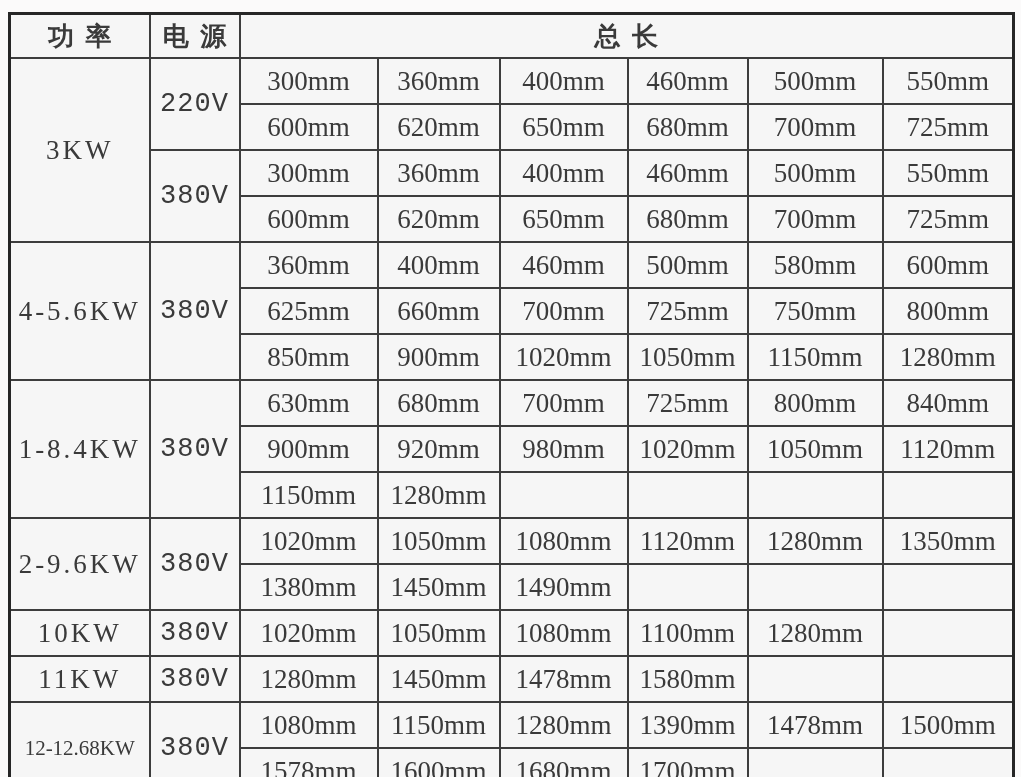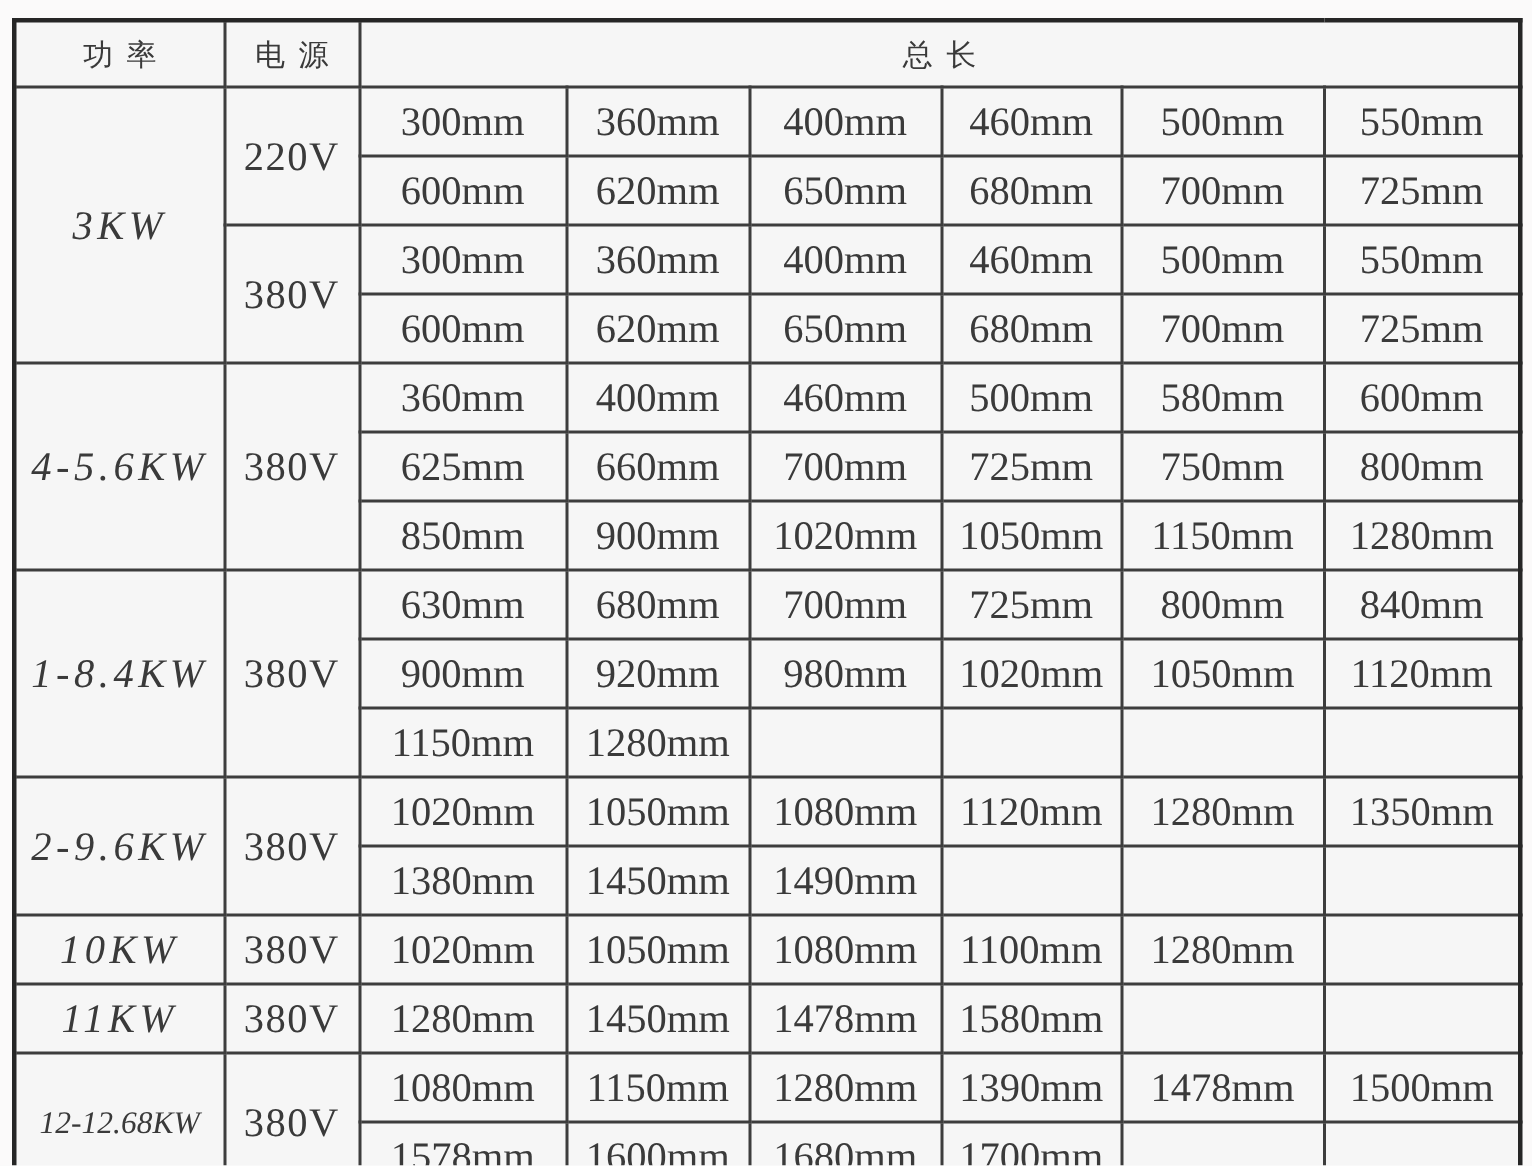--- a/index.html
+++ b/index.html
@@ -34,38 +34,38 @@
     font-size: 27px;
     font-weight: 400;
     height: 44px;
     overflow: hidden;
     white-space: nowrap;
   }
   table.spec-table {
     border: 3px solid #262626;
   }
   table.spec-table thead th {
-    font-size: 20px;
-    font-weight: 400;
+    font-size: 26px;
+    font-weight: 700;
     letter-spacing: 0.45em;
     text-indent: 0.45em;
     height: 42px;
   }
   td.power-cell {
     letter-spacing: 3px;
     font-size: 26px;
-    font-style: italic;
   }
   td.power-cell.small-label {
     font-size: 21px;
     letter-spacing: 0px;
   }
   td.voltage-cell {
     font-size: 27px;
     letter-spacing: 1px;
+    font-family: Liberation Mono, monospace;
   }
   td.length-cell {
     font-size: 27px;
   }
 </style>
 </head>
 <body>
 
 <div class="page">
   <table class="spec-table">

